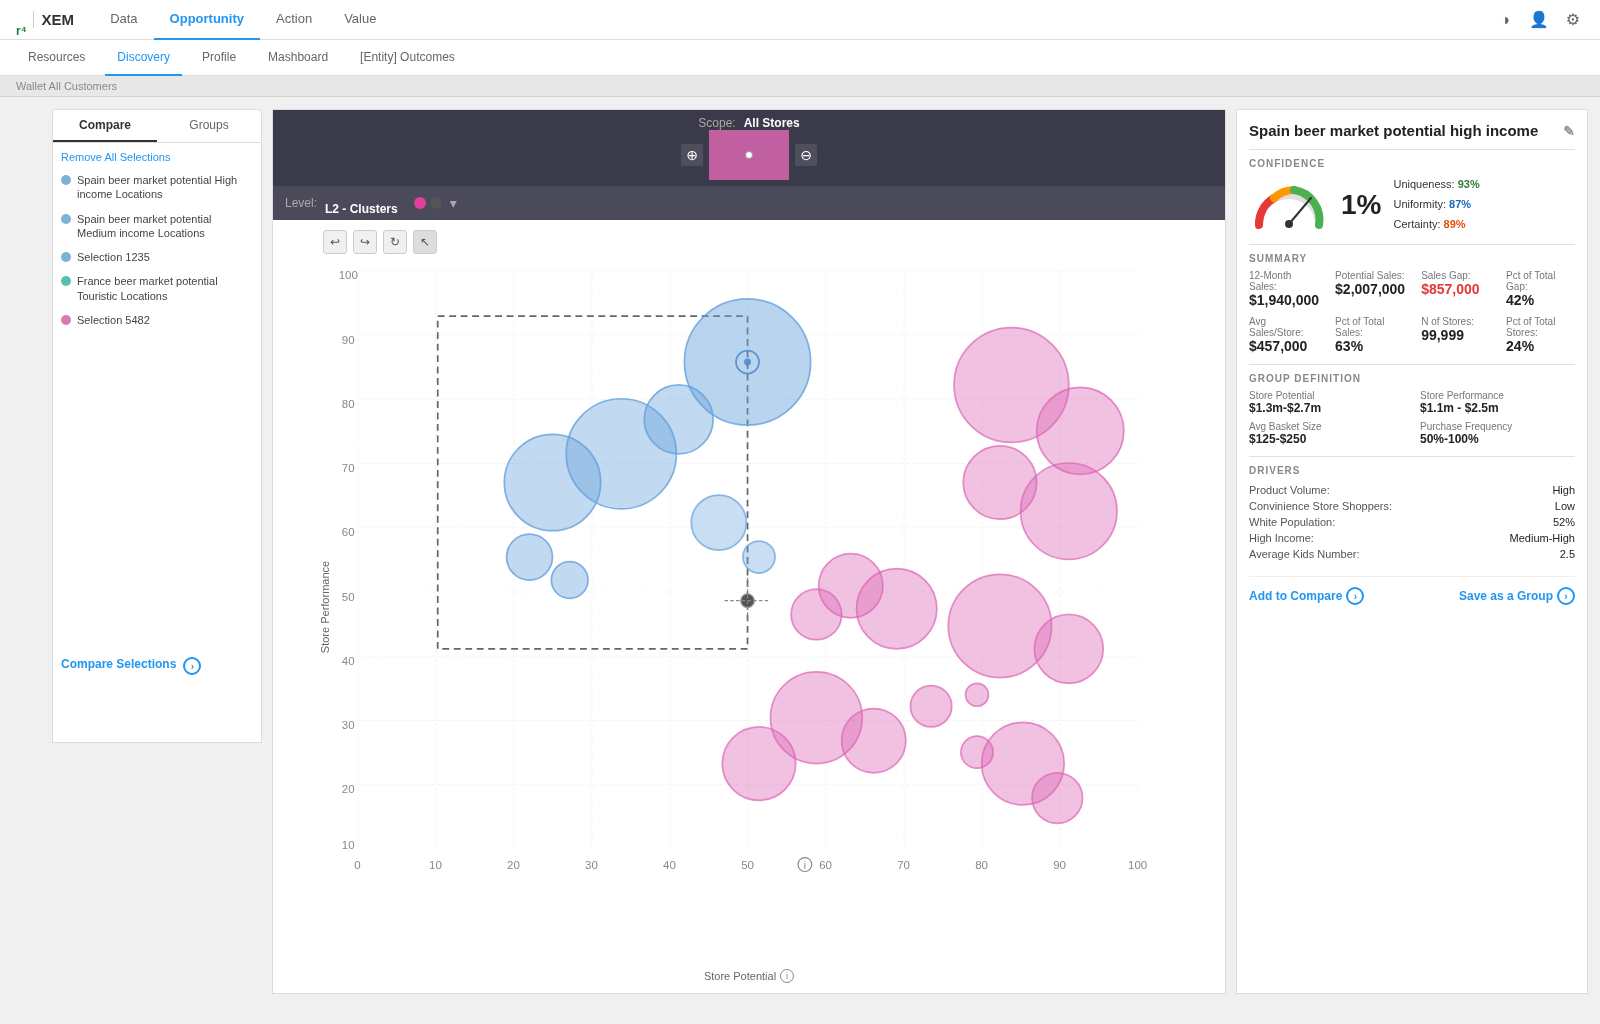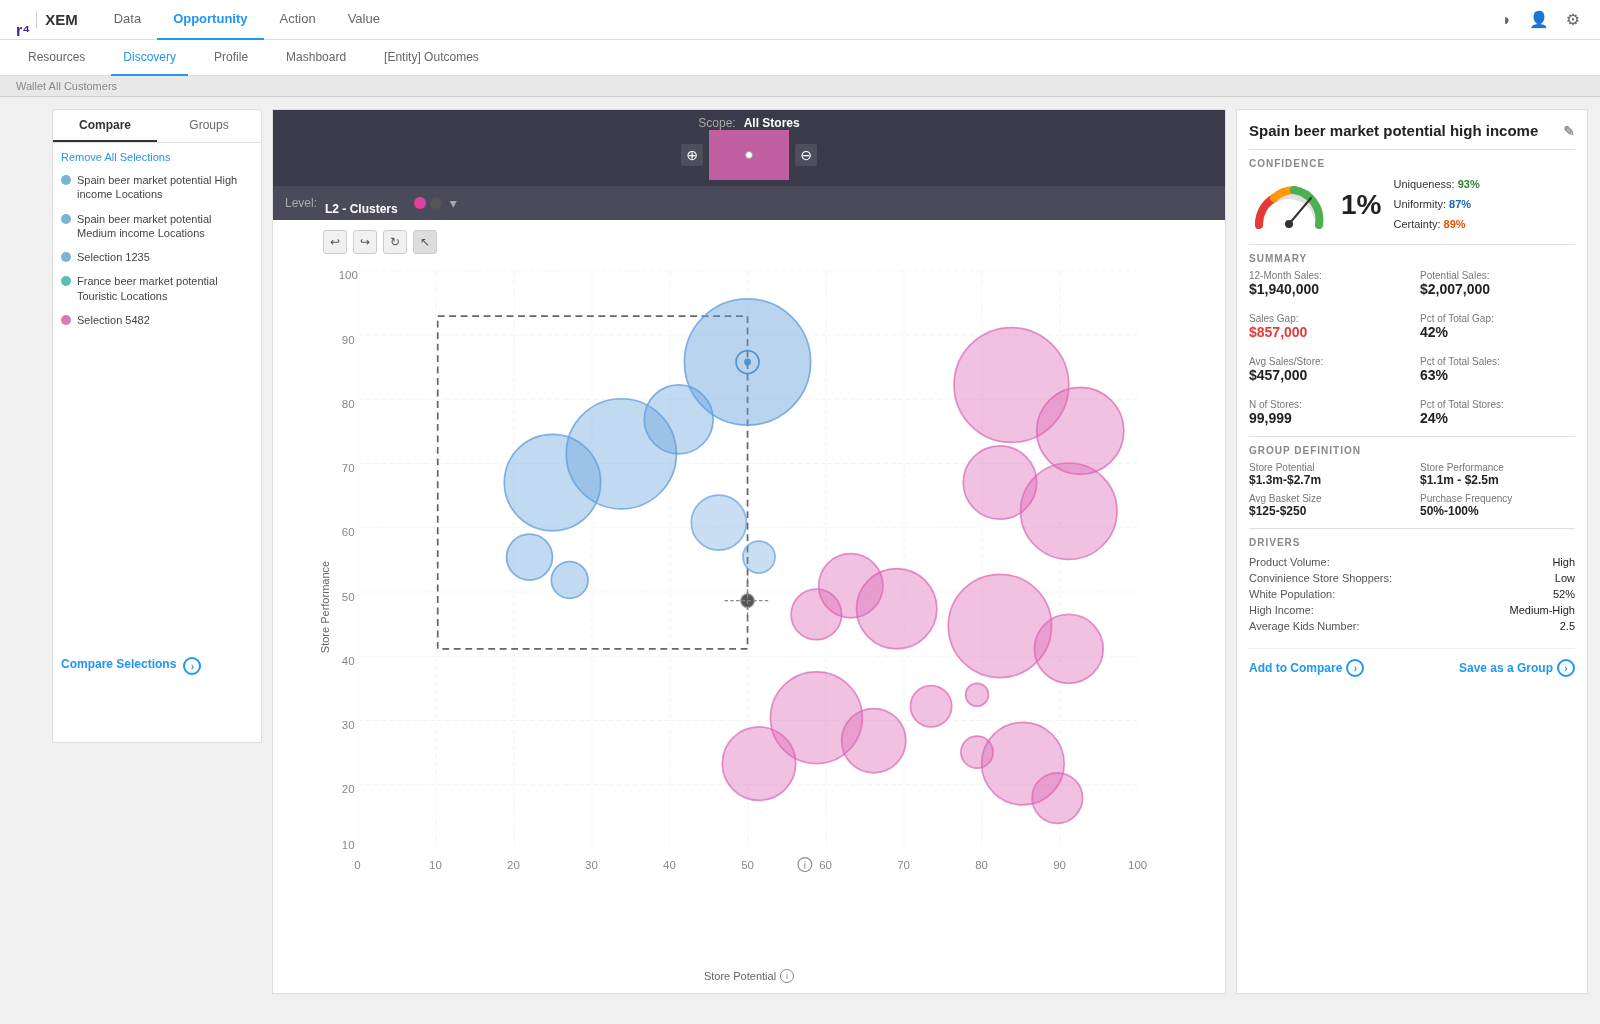--- a/index.html
+++ b/index.html
@@ -1,30 +1,30 @@
 <!DOCTYPE html>
 <html><head>
   <meta charset="utf-8">
   <style>
     * { box-sizing: border-box; margin: 0; padding: 0; }
     body { font-family: -apple-system, BlinkMacSystemFont, 'Segoe UI', Arial, sans-serif; background: #f0f0f0; font-size: 12px; color: #333; }
 
     
     .top-nav { background: #fff; border-bottom: 1px solid #ddd; display: flex; align-items: center; padding: 0 16px; height: 40px; }
     .logo { display: flex; align-items: center; gap: 4px; margin-right: 20px; font-weight: bold; font-size: 14px; }
-    .logo-r4 { color: #4c1d95; font-size: 16px; font-weight: 900; margin-top: 23px; }
+    .logo-r4 { color: #15803d; font-size: 12px; font-weight: 900; margin-top: 23px; }
     .logo-xem { font-size: 15px; font-weight: 700; color: #333; border-left: 1px solid #ccc; padding-left: 8px; margin-left: 2px; }
     .top-nav-links { display: flex; gap: 0; }
     .top-nav-link { padding: 0 16px; height: 40px; display: flex; align-items: center; color: #666; font-size: 13px; cursor: pointer; border-bottom: 2px solid transparent; }
     .top-nav-link.active { color: #2196F3; border-bottom: 2px solid #2196F3; font-weight: 600; }
     .top-nav-right { margin-left: auto; display: flex; gap: 12px; align-items: center; }
     .icon-btn { width: 22px; height: 22px; display: flex; align-items: center; justify-content: center; cursor: pointer; color: #666; font-size: 16px; }
 
     
-    .sub-nav { background: #fff; border-bottom: 1px solid #ddd; display: flex; align-items: center; padding: 0 16px; height: 36px; gap: 14px; }
+    .sub-nav { background: #fff; border-bottom: 1px solid #ddd; display: flex; align-items: center; padding: 0 16px; height: 36px; gap: 8px; }
     .sub-nav-link { padding: 0 12px; height: 36px; display: flex; align-items: center; color: #666; font-size: 12px; cursor: pointer; border-bottom: 2px solid transparent; }
     .sub-nav-link.active { color: #2196F3; border-bottom: 2px solid #2196F3; }
 
     
     .breadcrumb-bar { background: #e8e8e8; padding: 4px 16px; font-size: 11px; color: #888; border-bottom: 1px solid #d0d0d0; }
 
     
     .main-container { display: flex; padding: 12px; gap: 10px; height: calc(100vh - 115px); }
 
     
@@ -73,21 +73,21 @@
 
     .section-label { font-size: 10px; font-weight: 700; color: #888; letter-spacing: 1px; text-transform: uppercase; margin: 10px 0 6px; border-top: 1px solid #e0e0e0; padding-top: 8px; }
 
     .confidence-row { display: flex; align-items: center; gap: 12px; }
     .confidence-pct { font-size: 28px; font-weight: 700; color: #222; }
     .confidence-metrics { font-size: 11px; line-height: 1.8; }
     .metric-green { color: #2e7d32; font-weight: 700; }
     .metric-blue { color: #1565C0; font-weight: 700; }
     .metric-orange { color: #e65100; font-weight: 700; }
 
-    .summary-grid { display: grid; grid-template-columns: 1fr 1fr; gap: 16px 16px; margin-top: 6px; }
+    .summary-grid { display: grid; grid-template-columns: 1fr 1fr 1fr 1fr; gap: 8px 16px; margin-top: 6px; }
     .summary-item {}
     .summary-key { font-size: 10px; color: #777; }
     .summary-val { font-size: 14px; font-weight: 700; color: #222; }
     .summary-val.negative { color: #e53935; }
 
     .def-grid { display: grid; grid-template-columns: 1fr 1fr; gap: 6px 16px; margin-top: 6px; }
     .def-item {}
     .def-key { font-size: 10px; color: #777; }
     .def-val { font-size: 12px; font-weight: 600; color: #222; }
 

